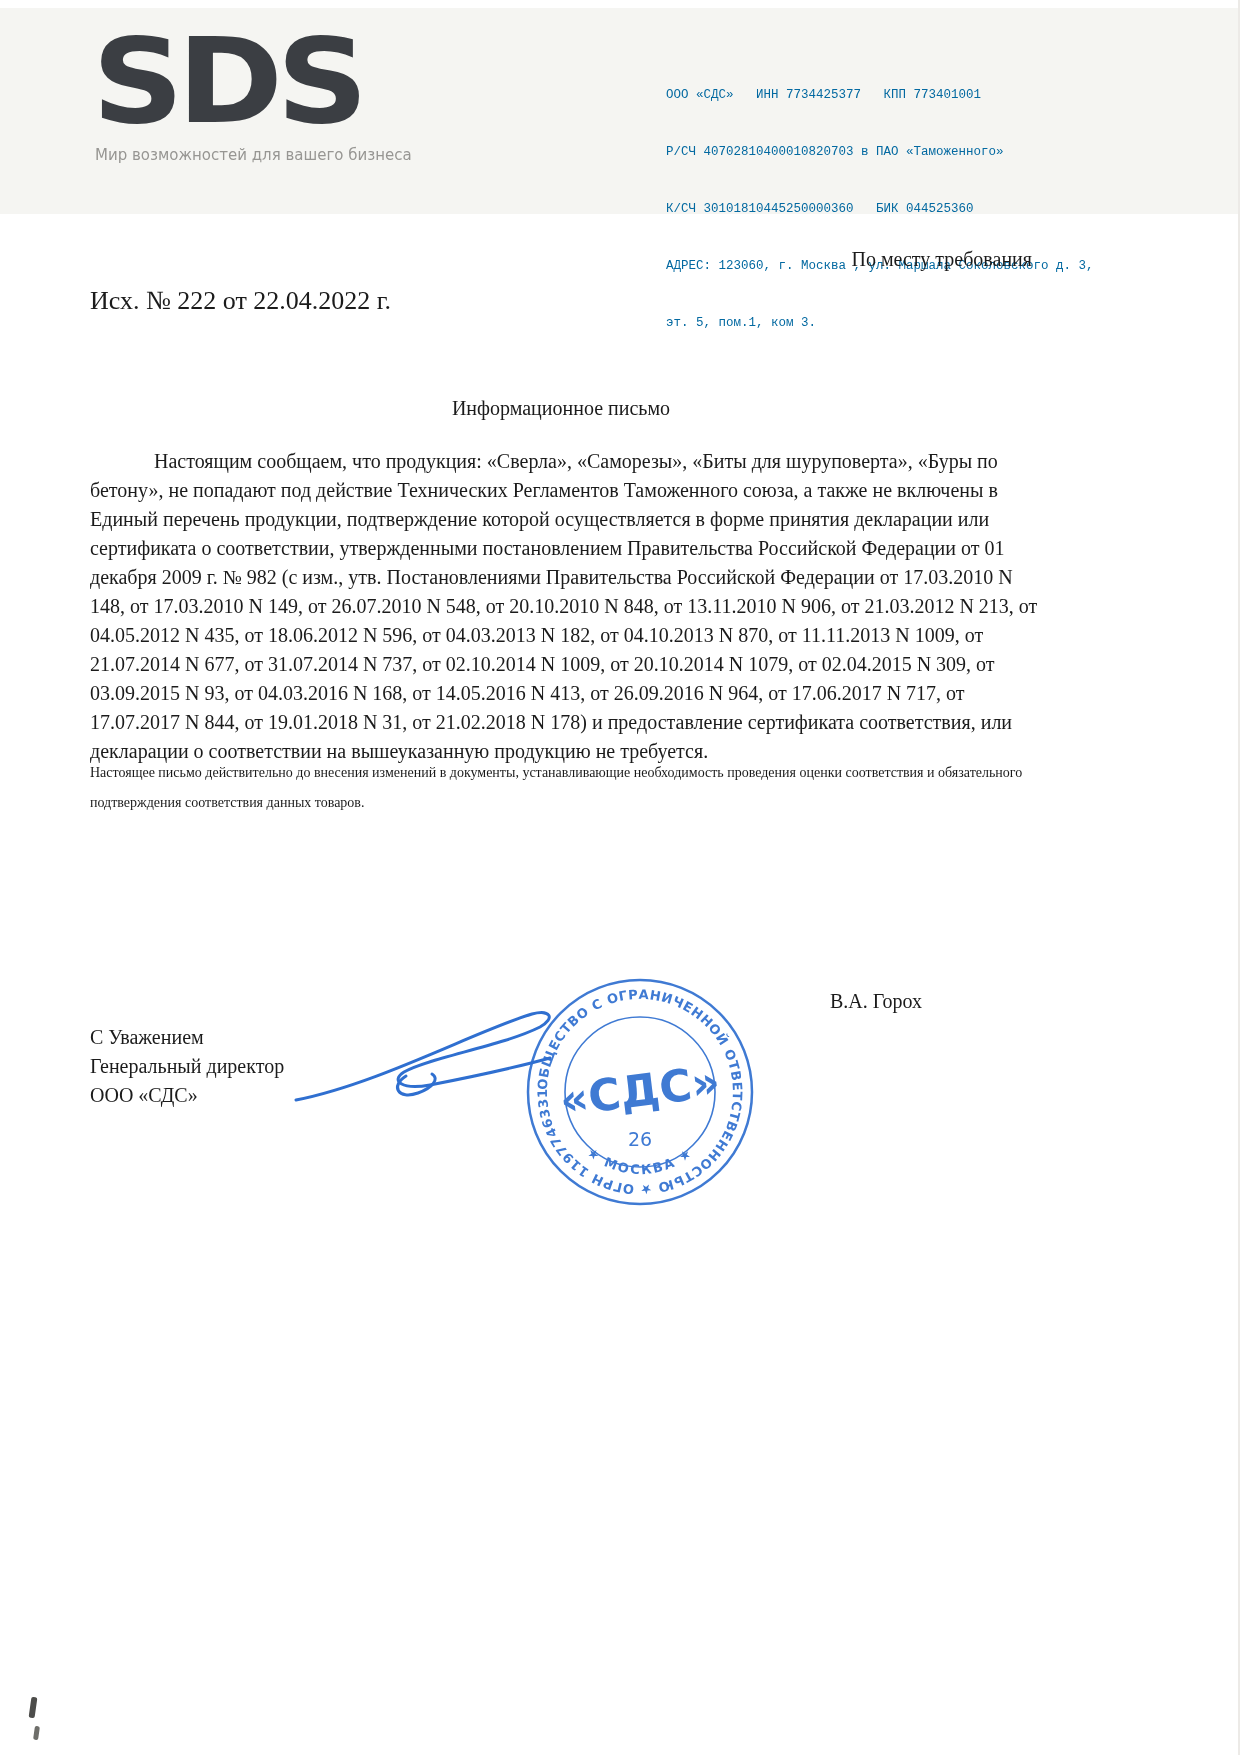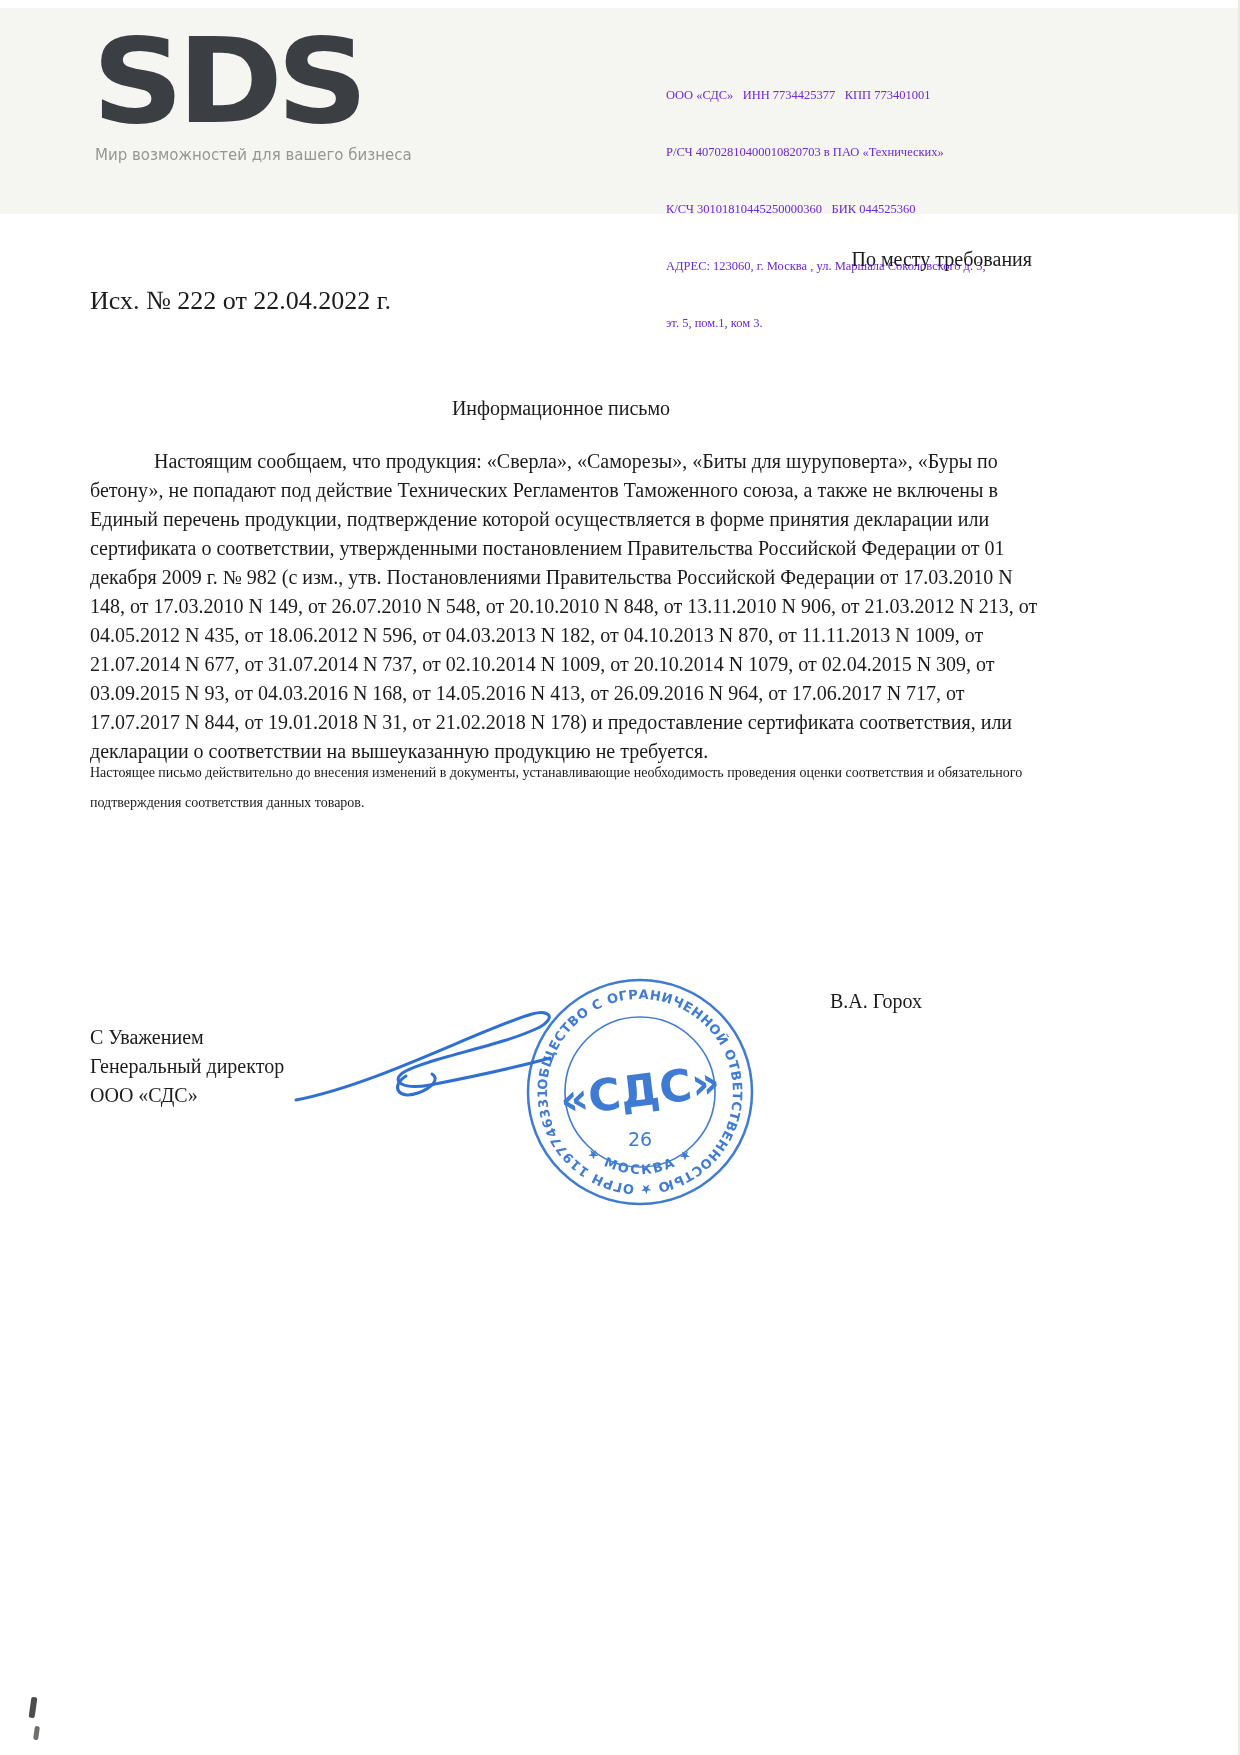--- a/index.html
+++ b/index.html
@@ -36,24 +36,24 @@
     top: 146px; left: 95px;
     font-family: "DejaVu Sans", "Liberation Sans", sans-serif;
     font-size: 15px;
     color: #9796932;
     color: #979693;
   }
   .company-details {
     position: absolute;
     top: 48px; left: 666px;
     width: 470px;
-    font-family: Liberation Serif, serif;
+    font-family: Liberation Mono, monospace;
     font-size: 12.5px;
     line-height: 19px;
-    color: #6d28d9;
+    color: #0369a1;
     white-space: pre-wrap;
   }
   
   .addressee {
     position: absolute;
     top: 248px; left: 90px; width: 942px;
     text-align: right;
     font-size: 20px;
   }
   .ref-line {
@@ -156,21 +156,21 @@
 
 <div class="page">
 
   <div class="letterhead-band"></div>
 
   <div class="logo">SDS</div>
   <div class="tagline">Мир возможностей для вашего бизнеса</div>
 
   <div class="company-details">
     <div>ООО «СДС»   ИНН 7734425377   КПП 773401001</div>
-    <div>Р/СЧ 40702810400010820703 в ПАО «Технических»</div>
+    <div>Р/СЧ 40702810400010820703 в ПАО «Таможенного»</div>
     <div>К/СЧ 30101810445250000360   БИК 044525360</div>
     <div>АДРЕС: 123060, г. Москва , ул. Маршала Соколовского д. 3,</div>
     <div>эт. 5, пом.1, ком 3.</div>
   </div>
 
   <div class="addressee">По месту требования</div>
   <div class="ref-line">Исх. № 222 от 22.04.2022 г.</div>
 
   <div class="letter-title">Информационное письмо</div>
 

